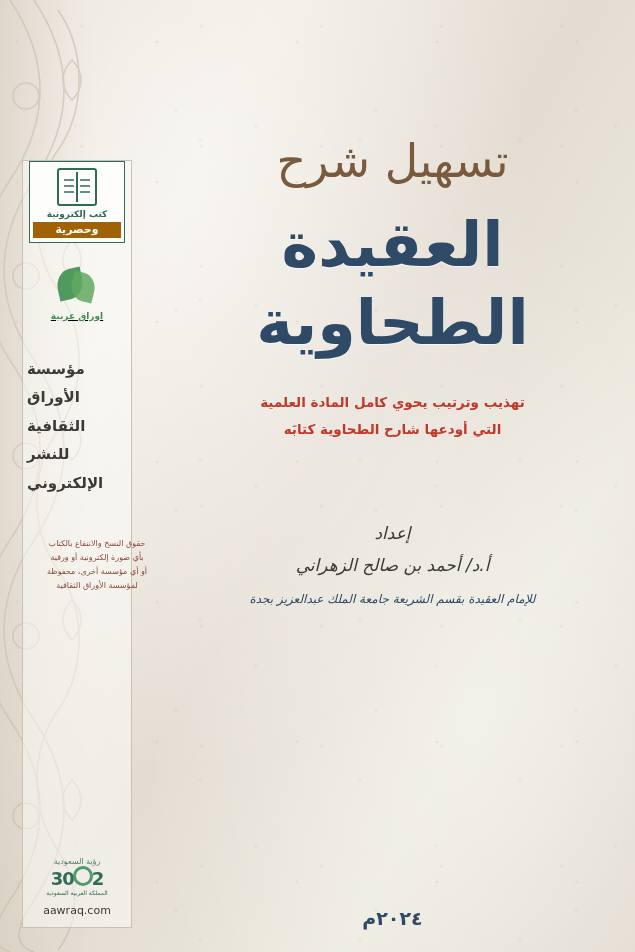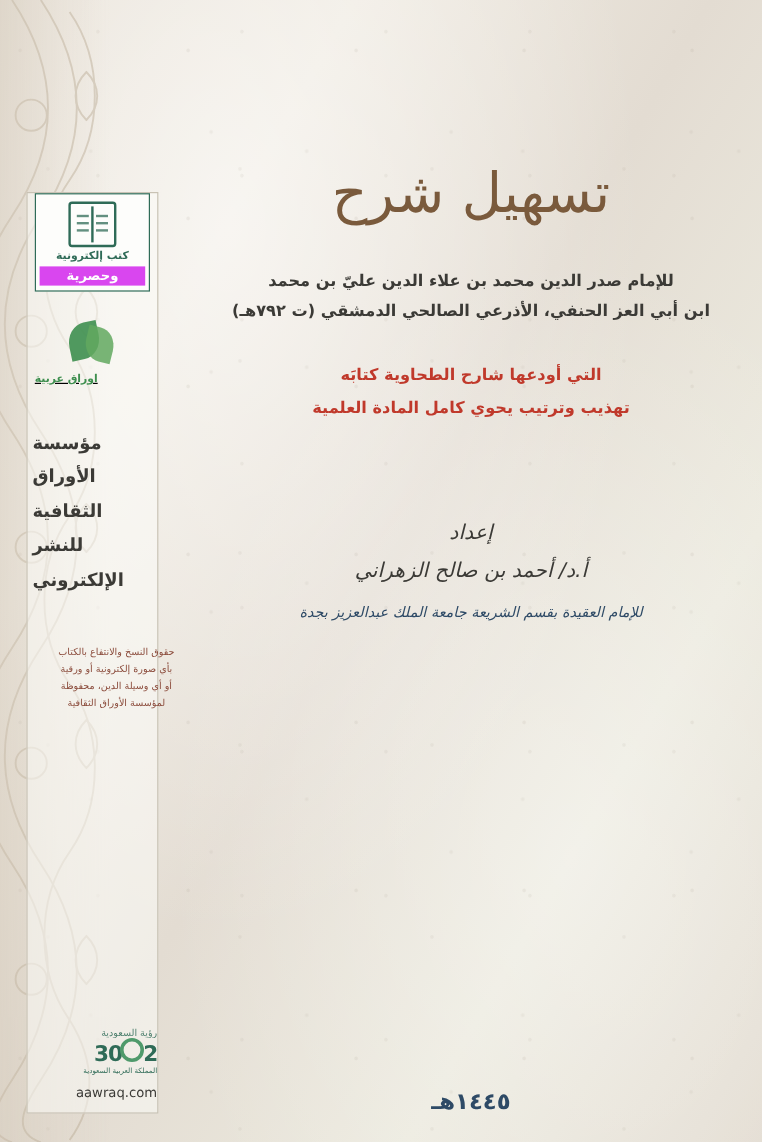--- a/index.html
+++ b/index.html
@@ -109,28 +109,28 @@
     font-size: 9px;
     color: #2f6b57;
     font-weight: bold;
     letter-spacing: 0px;
     line-height: 1.2;
   }
   .ebook-badge .lbl2 {
     margin-top: 2px;
     font-size: 11px;
     color: #fff;
-    background: #d946ef;
+    background: #a16207;
     font-weight: bold;
     padding: 1px 0 2px 0;
   }
 
   .awraq-logo {
     margin-top: 22px;
-    text-align: left;
+    text-align: center;
     width: 96px;
     text-decoration: underline;
   }
   .awraq-logo .leaf {
     width: 52px;
     height: 42px;
     margin: 0 auto;
     position: relative;
   }
   .awraq-logo .leaf .l1 {
@@ -176,21 +176,21 @@
     line-height: 1.75;
     width: 100px;
     margin-left: 40px;
   }
 
   .vision-block {
     position: absolute;
     bottom: 10px;
     left: 0;
     right: 0;
-    text-align: right;
+    text-align: center;
   }
   .vision-block .v-top {
     font-size: 8px;
     color: #2f6b57;
     letter-spacing: 0.5px;
     opacity: .85;
   }
   .vision-block .v-num {
     font-size: 18px;
     font-weight: bold;
@@ -352,50 +352,47 @@
         <div class="l2"></div>
       </div>
       <div class="logo-text">اوراق عربية</div>
     </div>
 
     <div class="publisher-name">مؤسسة الأوراق الثقافية للنشر الإلكتروني</div>
 
     <div class="rights-text">
       <div>حقوق النسخ والانتفاع بالكتاب</div>
       <div>بأي صورة إلكترونية أو ورقية</div>
-      <div>أو أي وسيلة الدين، محفوظة</div>
+      <div>أو أي مؤسسة أخرى، محفوظة</div>
       <div>لمؤسسة الأوراق الثقافية</div>
     </div>
 
     <div class="vision-block">
       <div class="v-top">رؤية السعودية</div>
       <div class="v-num">
         <span>2</span><span class="ring"></span><span>3</span><span>0</span>
       </div>
       <div class="v-sub">المملكة العربية السعودية</div>
       <div class="v-url">aawraq.com</div>
     </div>
   </div>
 
   <div class="main-area">
     <div class="title-small">تسهيل شرح</div>
-
-    <div class="author-lines">
-      <div>للإمام صدر الدين محمد بن علاء الدين عليّ بن محمد</div>
-      <div>ابن أبي العز الحنفي، الأذرعي الصالحي الدمشقي (ت ٧٩٢هـ)</div>
-    </div>
+    <div class="title-main">العقيدة الطحاوية</div>
+
 
     <div class="subtitle-red">
+      <div>تهذيب وترتيب يحوي كامل المادة العلمية</div>
       <div>التي أودعها شارح الطحاوية كتابَه</div>
-      <div>تهذيب وترتيب يحوي كامل المادة العلمية</div>
     </div>
 
     <div class="prep-block">
       <div class="prep-word">إعداد</div>
       <div class="prep-name">أ.د/ أحمد بن صالح الزهراني</div>
       <div class="prep-role">للإمام العقيدة بقسم الشريعة جامعة الملك عبدالعزيز   بجدة</div>
     </div>
 
     <div class="year-block">
-      <div>١٤٤٥هـ</div>
+      <div>٢٠٢٤م</div>
     </div>
   </div>
 </div>
 
 </body></html>

